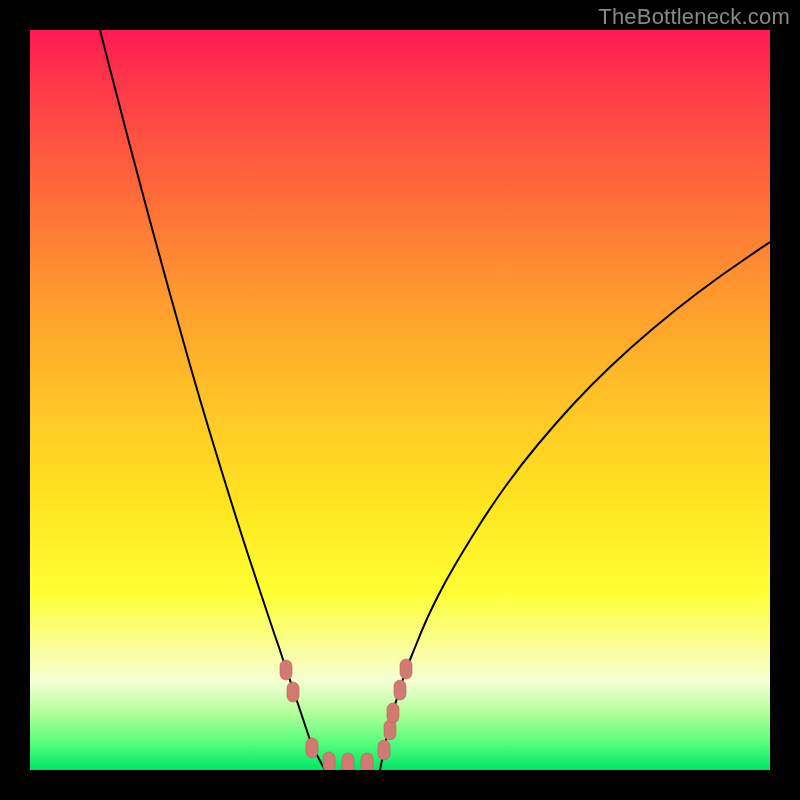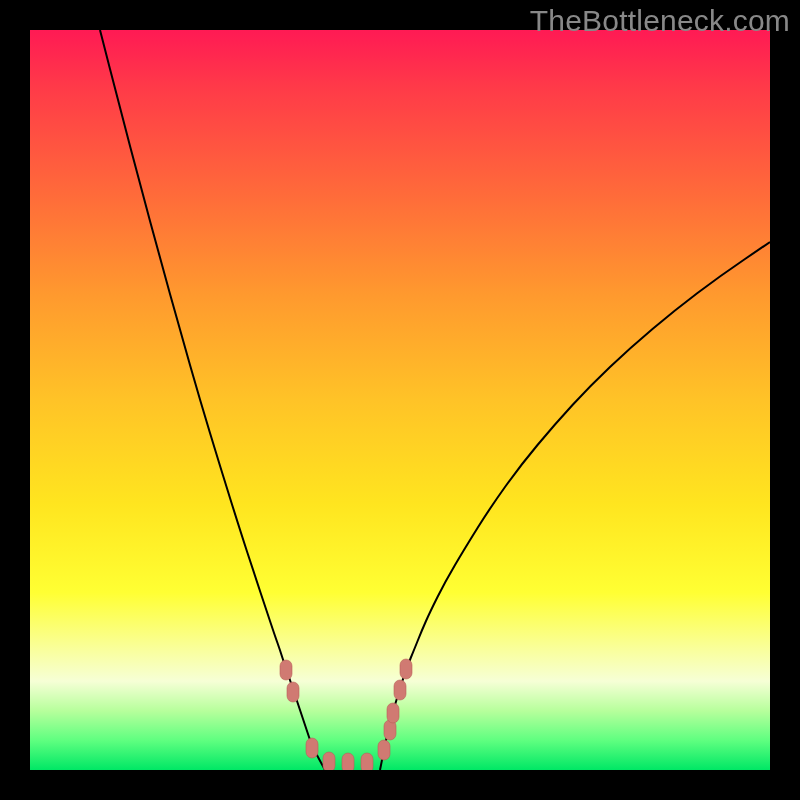--- a/index.html
+++ b/index.html
@@ -15,21 +15,21 @@
     position: relative;
     width: 800px;
     height: 800px;
     background: #000;
   }
   .watermark {
     position: absolute;
     top: 4px;
     right: 10px;
     color: #888;
-    font-size: 30px;
+    font-size: 22px;
     font-weight: 500;
     letter-spacing: 0.2px;
     z-index: 10;
   }
   .plot {
     position: absolute;
     left: 30px;
     top: 30px;
     width: 740px;
     height: 740px;

